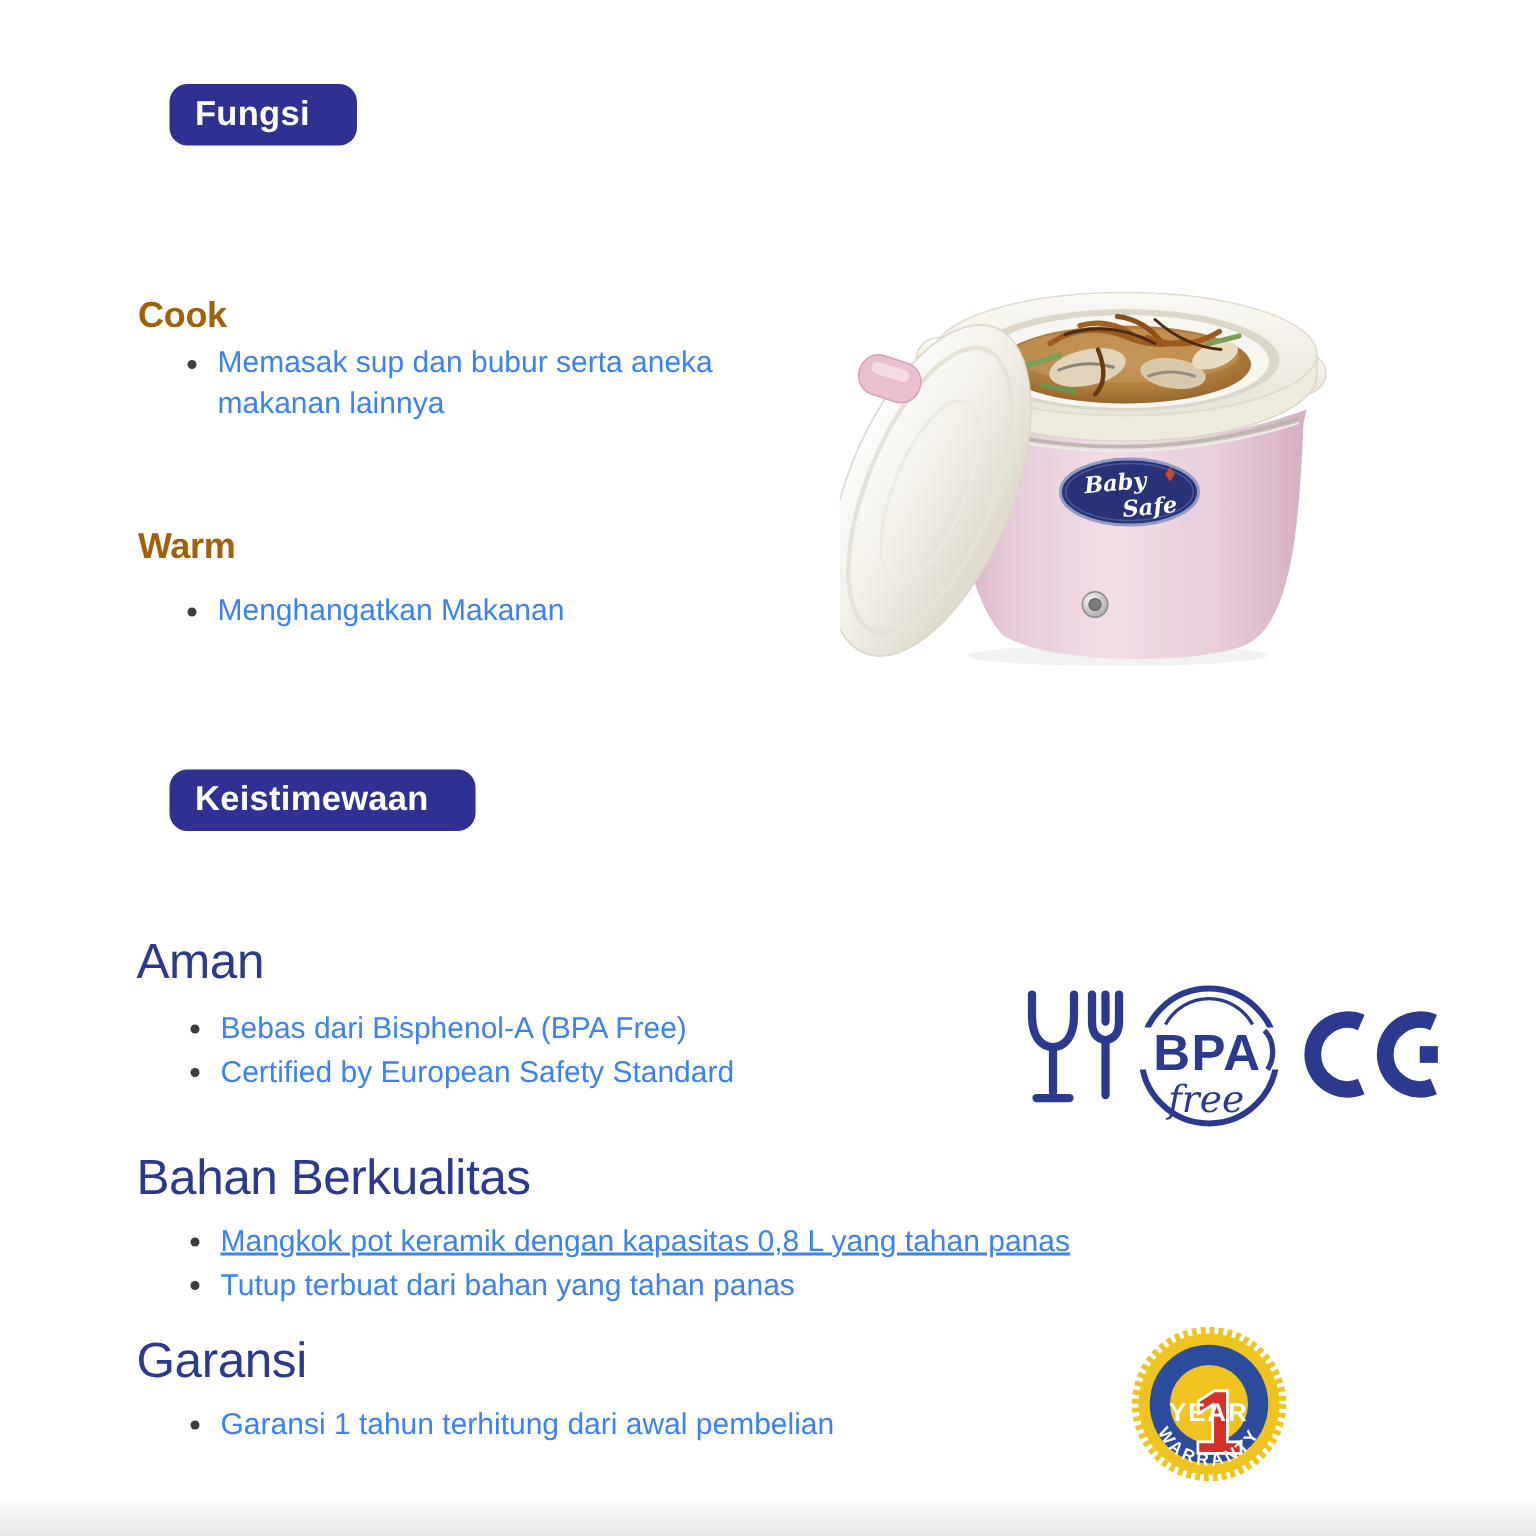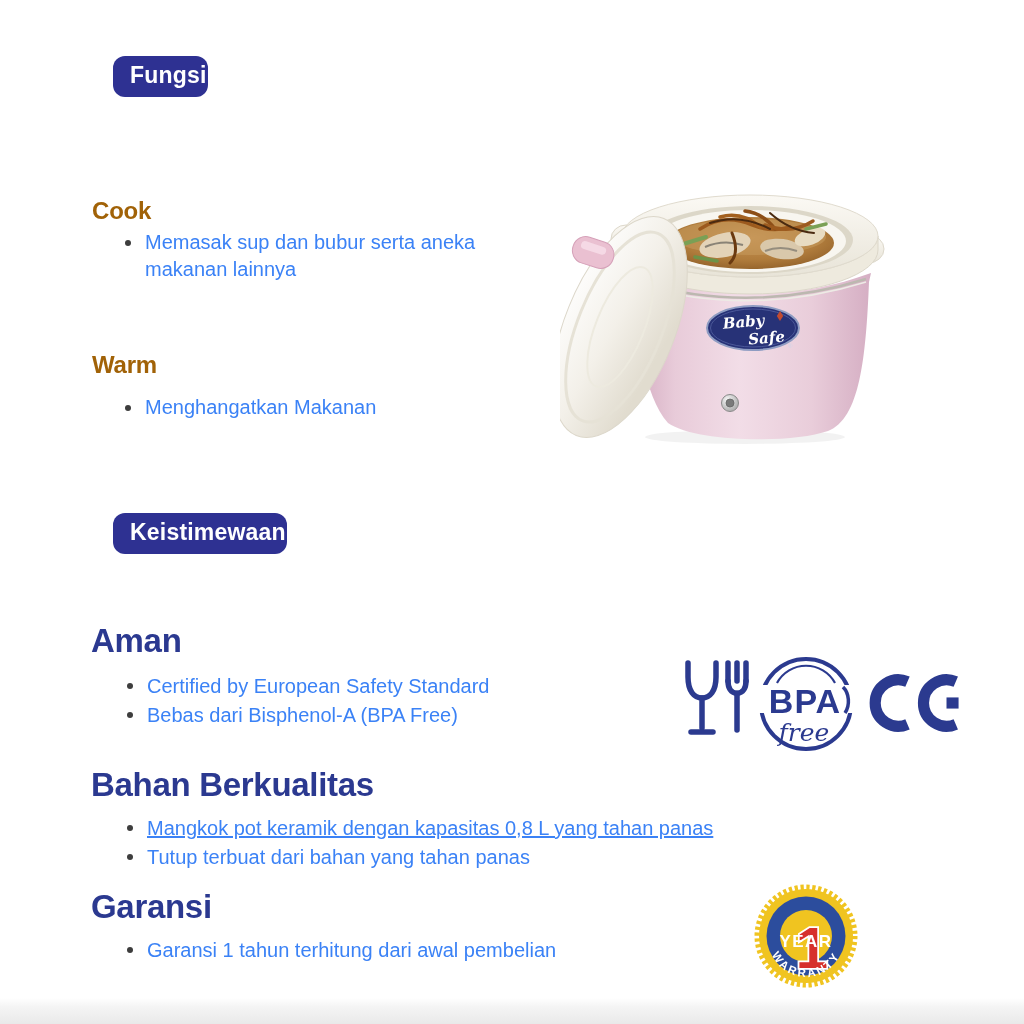--- a/index.html
+++ b/index.html
@@ -5,24 +5,24 @@
   * { margin:0; padding:0; box-sizing:border-box; }
   html,body { background:#ffffff; }
   #page {
     position:relative; width:1024px; height:1024px; background:#ffffff;
     font-family:"Liberation Sans","DejaVu Sans",sans-serif; overflow:hidden;
   }
   .abs { position:absolute; }
   .badge-pill {
     display:inline-block; background:#2e3192; color:#ffffff;
     font-size:23px; font-weight:700; letter-spacing:.2px;
-    padding:6px 1px 8px 17px; border-radius:12px;
+    padding:6px 31px 8px 17px; border-radius:12px;
   }
   .sub-heading { font-size:24px; font-weight:700; color:#a16207; letter-spacing:-0.2px; }
-  .blue-heading { font-size:33px; font-weight:700; color:#2b3990; letter-spacing:-0.3px;text-align:center; }
+  .blue-heading { font-size:33px; font-weight:400; color:#2b3990; letter-spacing:-0.3px;text-align:center; }
   ul.bullets { list-style:none; }
   ul.bullets li {
     position:relative; font-size:20px; line-height:28px; color:#3b82f6; padding:0;
   }
   ul.bullets li::before {
     content:""; position:absolute; left:-20px; top:11px;
     width:6px; height:6px; border-radius:50%; background:#3d3d3d;
   }
   ul.bullets.tight li { line-height:27px; }
   ul.bullets li.italic { font-style:italic; }
@@ -150,22 +150,22 @@
       </g>
     </g>
   </svg>
 
   <div class="abs" style="left:113px; top:513px;">
     <span class="badge-pill">Keistimewaan</span>
   </div>
 
   <div class="abs blue-heading" style="left:91px; top:622px;">Aman</div>
   <ul class="bullets abs" style="left:147px; top:672px; width:560px; line-height:29px;">
+    <li style="line-height:29px;">Bebas dari Bisphenol-A (BPA Free)</li>
     <li style="line-height:29px;">Certified by European Safety Standard</li>
-    <li style="line-height:29px;">Bebas dari Bisphenol-A (BPA Free)</li>
   </ul>
 
   <svg class="abs" style="left:683px; top:659px;" width="72" height="86" viewBox="0 0 72 86" role="img" aria-label="glass-and-fork food-safe symbol">
     <g stroke="#2b3a8f" stroke-width="5.5" fill="none" stroke-linecap="round" stroke-linejoin="round">
       <path d="M 5 4 V 18 C 5 32 11 39 19 39 C 27 39 33 32 33 18 V 4"></path>
       <path d="M 19 39 V 69"></path>
       <path d="M 8 73 H 30"></path>
       <path d="M 45 4 V 22"></path>
       <path d="M 54 4 V 22"></path>
       <path d="M 63 4 V 22"></path>

